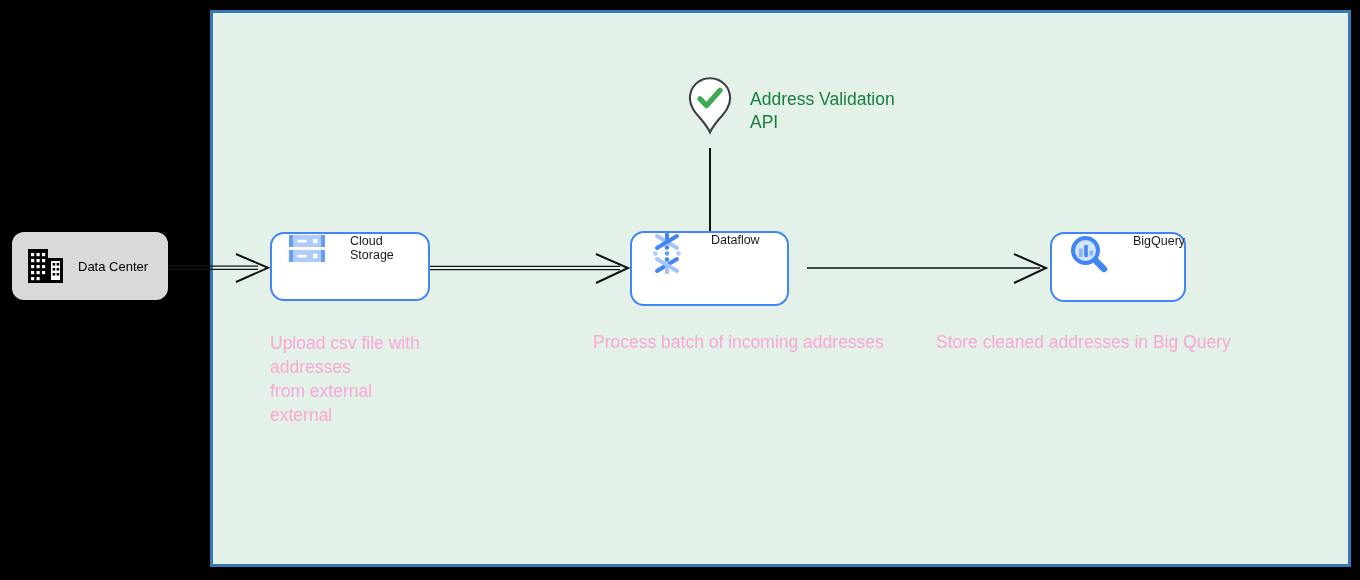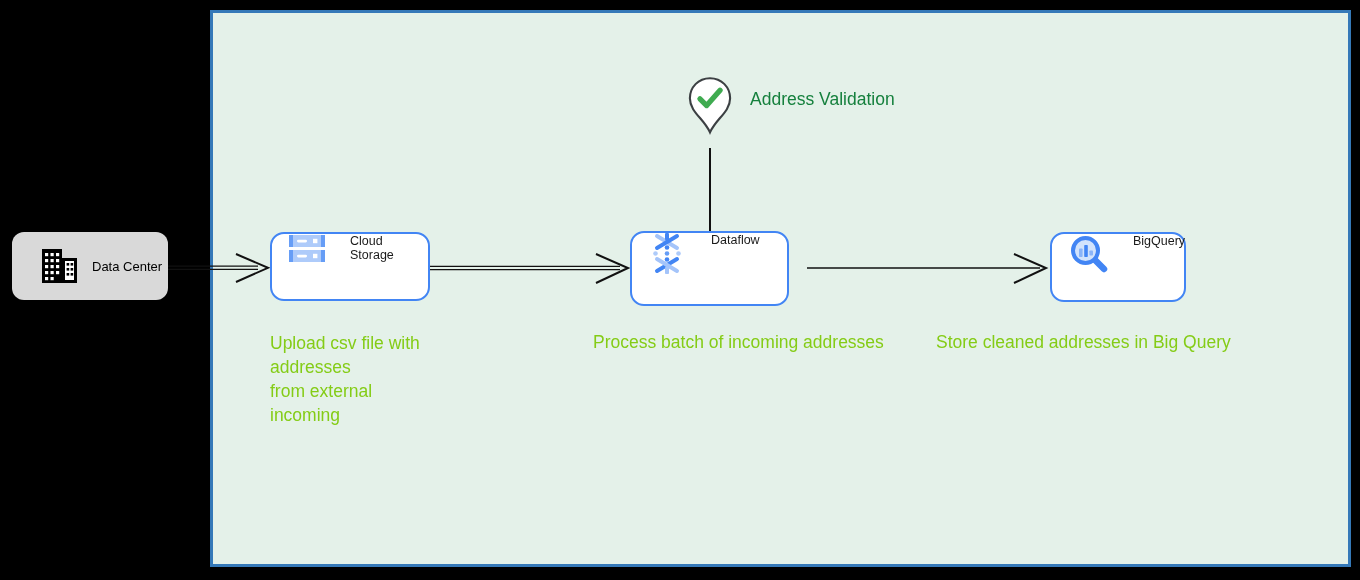--- a/index.html
+++ b/index.html
@@ -15,21 +15,21 @@
   
   .diagram-area {
     position:absolute; left:210px; top:10px; width:1141px; height:557px;
     background:#e4f1e9; border:3px solid #3579b8;
   }
 
   
   .dc-box {
     position:absolute; left:12px; top:232px; width:156px; height:68px;
     background:#d9d9d9; border-radius:12px;
-    display:flex; align-items:center; gap:14px; padding-left:29px;
+    display:flex; align-items:center; gap:14px; padding-left:15px;
   }
   .dc-box .label { font-size:13px; color:#000; }
 
   
   .node {
     position:absolute; background:#fff; border:2px solid #4285f4; border-radius:14px;
     display:flex; gap:25px; padding-left:17px;
   }
   .node .label { font-size:12.5px; color:#1a1a1a; }
   .node-cloud-storage { left:270px; top:232px; width:160px; height:69px; }
@@ -37,21 +37,21 @@
   .node-bigquery     { left:1050px; top:232px; width:136px; height:70px; }
 
   
   .pin { position:absolute; left:687px; top:76px; width:46px; height:60px; }
   .annotation-text {
     position:absolute; left:750px; top:88px;
     font-size:17.5px; line-height:23px; color:#15803d;
   }
 
   
-  .caption { position:absolute; font-size:17.5px; line-height:24px; color:#84cc16; }
+  .caption { position:absolute; font-size:17.5px; line-height:24px; color:#f9a8d4; }
   .caption-upload  { left:270px; top:331px; }
   .caption-process { left:545px; top:330px;margin-left:48px; }
   .caption-store   { left:936px; top:330px; }
 
   svg.connectors { position:absolute; inset:0; pointer-events:none; }
   .icon svg { display:block; }
 </style>
 </head>
 <body>
 
@@ -175,24 +175,25 @@
   </div>
 
   <div class="pin">
     <svg width="46" height="60" viewBox="0 0 48 62">
       <path d="M24 2 C11.8 2 3 11.5 3 23 C3 31.5 8.5 37.8 13.8 43.8 C17.8 48.4 21.4 52.8 24 58.5 C26.6 52.8 30.2 48.4 34.2 43.8 C39.5 37.8 45 31.5 45 23 C45 11.5 36.2 2 24 2 Z" fill="#ffffff" stroke="#3c4043" stroke-width="2.2"></path>
       <path d="M13.5 23.5 L20.5 30.5 L34.5 14.5" fill="none" stroke="#3fab50" stroke-width="5.5" stroke-linecap="round" stroke-linejoin="round"></path>
     </svg>
   </div>
   <div class="annotation-text">
     <div>Address Validation</div>
+    <div>API</div>
   </div>
 
   <div class="caption caption-upload">
     <div>Upload csv file with</div>
     <div>addresses</div>
     <div>from external</div>
-    <div>incoming</div>
+    <div>external</div>
   </div>
   <div class="caption caption-process">Process batch of incoming addresses</div>
   <div class="caption caption-store">Store cleaned addresses in Big Query</div>
 
 </div>
 
 </body></html>

